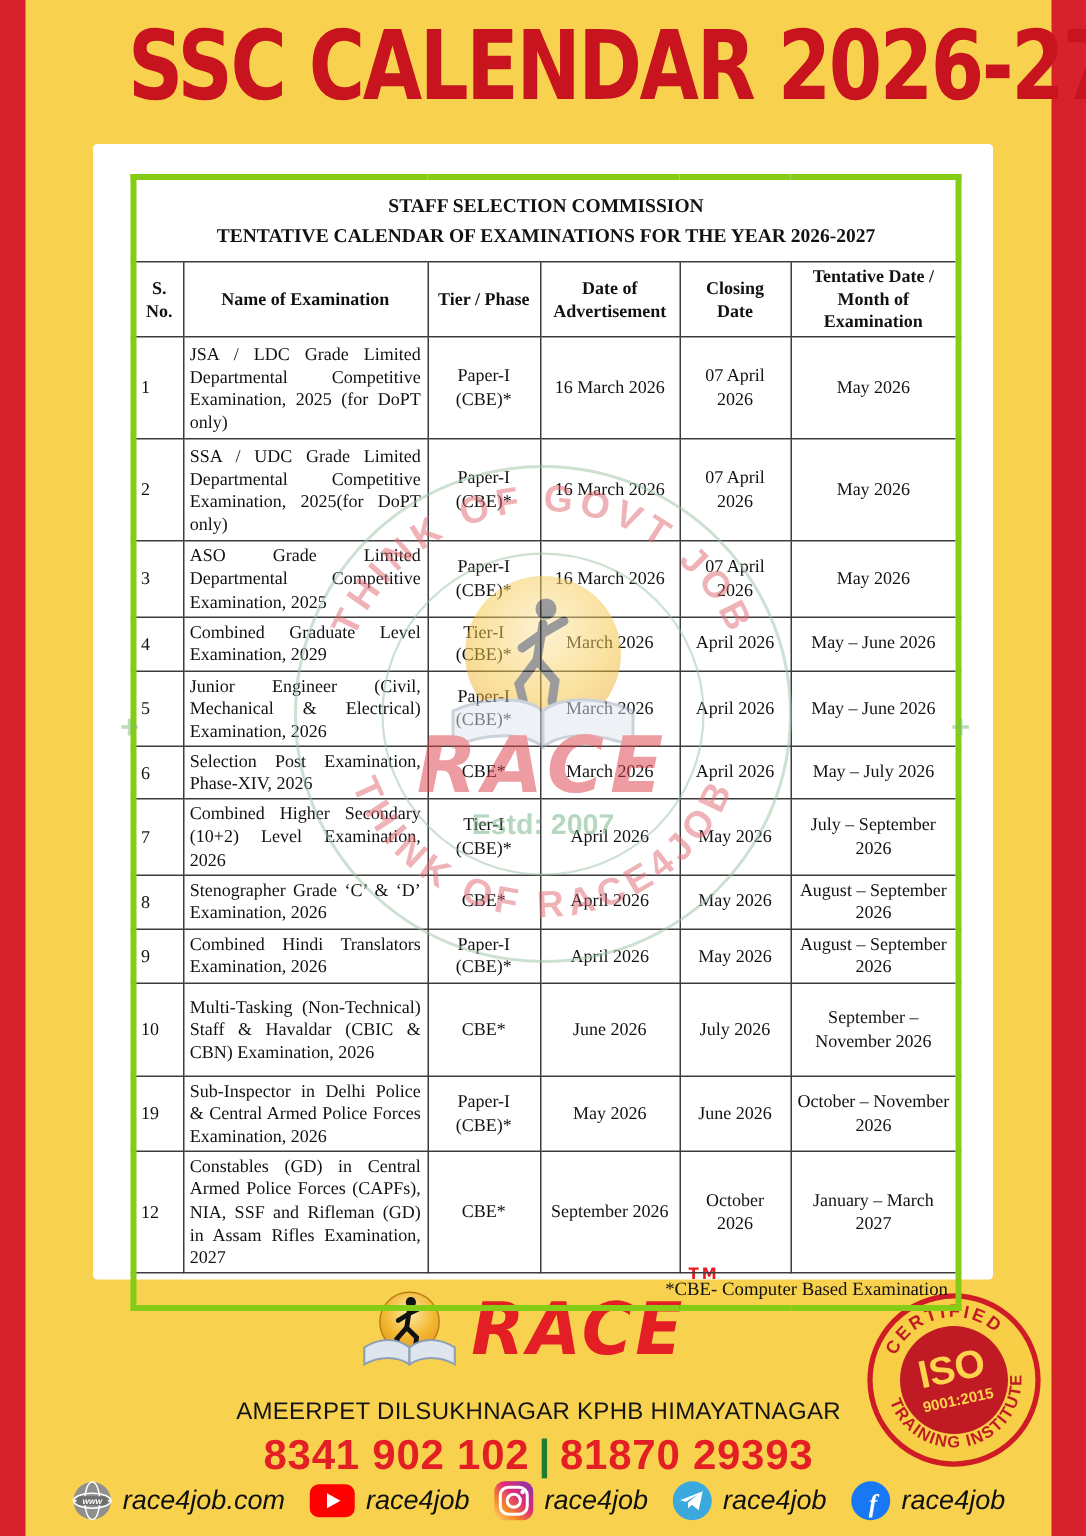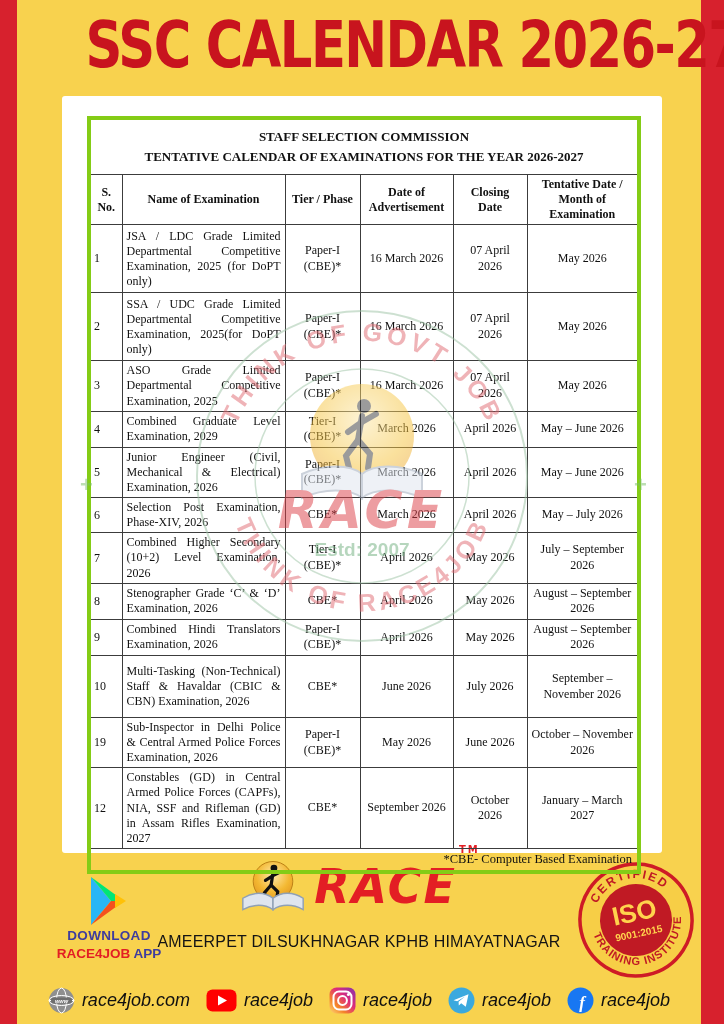--- a/index.html
+++ b/index.html
@@ -227,30 +227,20 @@
         <path d="M 240 238 C 262 228 288 228 300 238 L 300 262 C 288 252 262 252 240 262 Z" fill="#dfe5ee" stroke="#9aa7b8" stroke-width="2"></path>
         <path d="M 360 238 C 338 228 312 228 300 238 L 300 262 C 312 252 338 252 360 262 Z" fill="#dfe5ee" stroke="#9aa7b8" stroke-width="2"></path>
         <text x="300" y="292" text-anchor="middle" font-family="DejaVu Sans, sans-serif" font-weight="bold" font-style="italic" font-size="52" letter-spacing="4" fill="#dd3d45">RACE</text>
         <text x="300" y="320" text-anchor="middle" font-family="Liberation Sans, sans-serif" font-weight="bold" font-size="19" fill="#6fae7e">Estd: 2007</text>
       </g>
     </svg>
   </div>
 
   <div class="footer">
 
-    <div class="download">
-      <svg width="46" height="52" viewBox="0 0 46 52" style="display:block;margin:0 auto;">
-        <polygon points="5,2 25,26 5,50" fill="#29B6F6"></polygon>
-        <polygon points="5,2 38,26 25,26" fill="#00E676"></polygon>
-        <polygon points="5,50 38,26 25,26" fill="#F4511E"></polygon>
-        <polygon points="29,19 40,26 29,33" fill="#FFC107"></polygon>
-      </svg>
-      <div class="l1">DOWNLOAD</div>
-      <div><span class="l2a">RACE4JOB</span><span class="l2b"> APP</span></div>
-    </div>
 
     <div class="brand-center">
       <div class="brand-row">
         <svg width="66" height="56" viewBox="0 0 70 58">
           <defs>
             <radialGradient id="sun2" cx="50%" cy="35%" r="75%">
               <stop offset="0%" stop-color="#ffe9a8"></stop>
                 <stop offset="55%" stop-color="#f3b832"></stop>
               <stop offset="100%" stop-color="#df8f1f"></stop>
             </radialGradient>
@@ -261,20 +251,21 @@
             <path d="M 35 15 L 33 28"></path>
             <path d="M 35 18 L 27 23 M 35 18 L 43 14"></path>
             <path d="M 33 28 L 40 35 L 39 43 M 33 28 L 26 36 L 28 44"></path>
           </g>
           <path d="M 3 42 C 14 35 26 35 35 42 L 35 54 C 26 48 14 48 3 54 Z" fill="#dfe5ee" stroke="#8fa0b5" stroke-width="1.5"></path>
           <path d="M 67 42 C 56 35 44 35 35 42 L 35 54 C 44 48 56 48 67 54 Z" fill="#dfe5ee" stroke="#8fa0b5" stroke-width="1.5"></path>
         </svg>
         <div class="brand-word"><span>RACE</span><span class="brand-tm">TM</span></div>
       </div>
       <div class="address">AMEERPET DILSUKHNAGAR KPHB HIMAYATNAGAR</div>
+      <div class="phones"><span>8341 902 102</span><span class="sep">|</span><span>81870 29393</span></div>
     </div>
 
     <svg class="iso-badge" width="118" height="118" viewBox="0 0 118 118">
       <defs>
         <path id="iso-top" d="M 17 59 A 42 42 0 1 1 101 59" fill="none"></path>
         <path id="iso-bot" d="M 14 59 A 45 45 0 1 0 104 59" fill="none"></path>
       </defs>
       <g transform="rotate(-12 59 59)">
         <circle cx="59" cy="59" r="56" fill="#F7CE46" stroke="#CE1B26" stroke-width="3.5"></circle>
         <circle cx="59" cy="59" r="36" fill="#C01A24"></circle>

